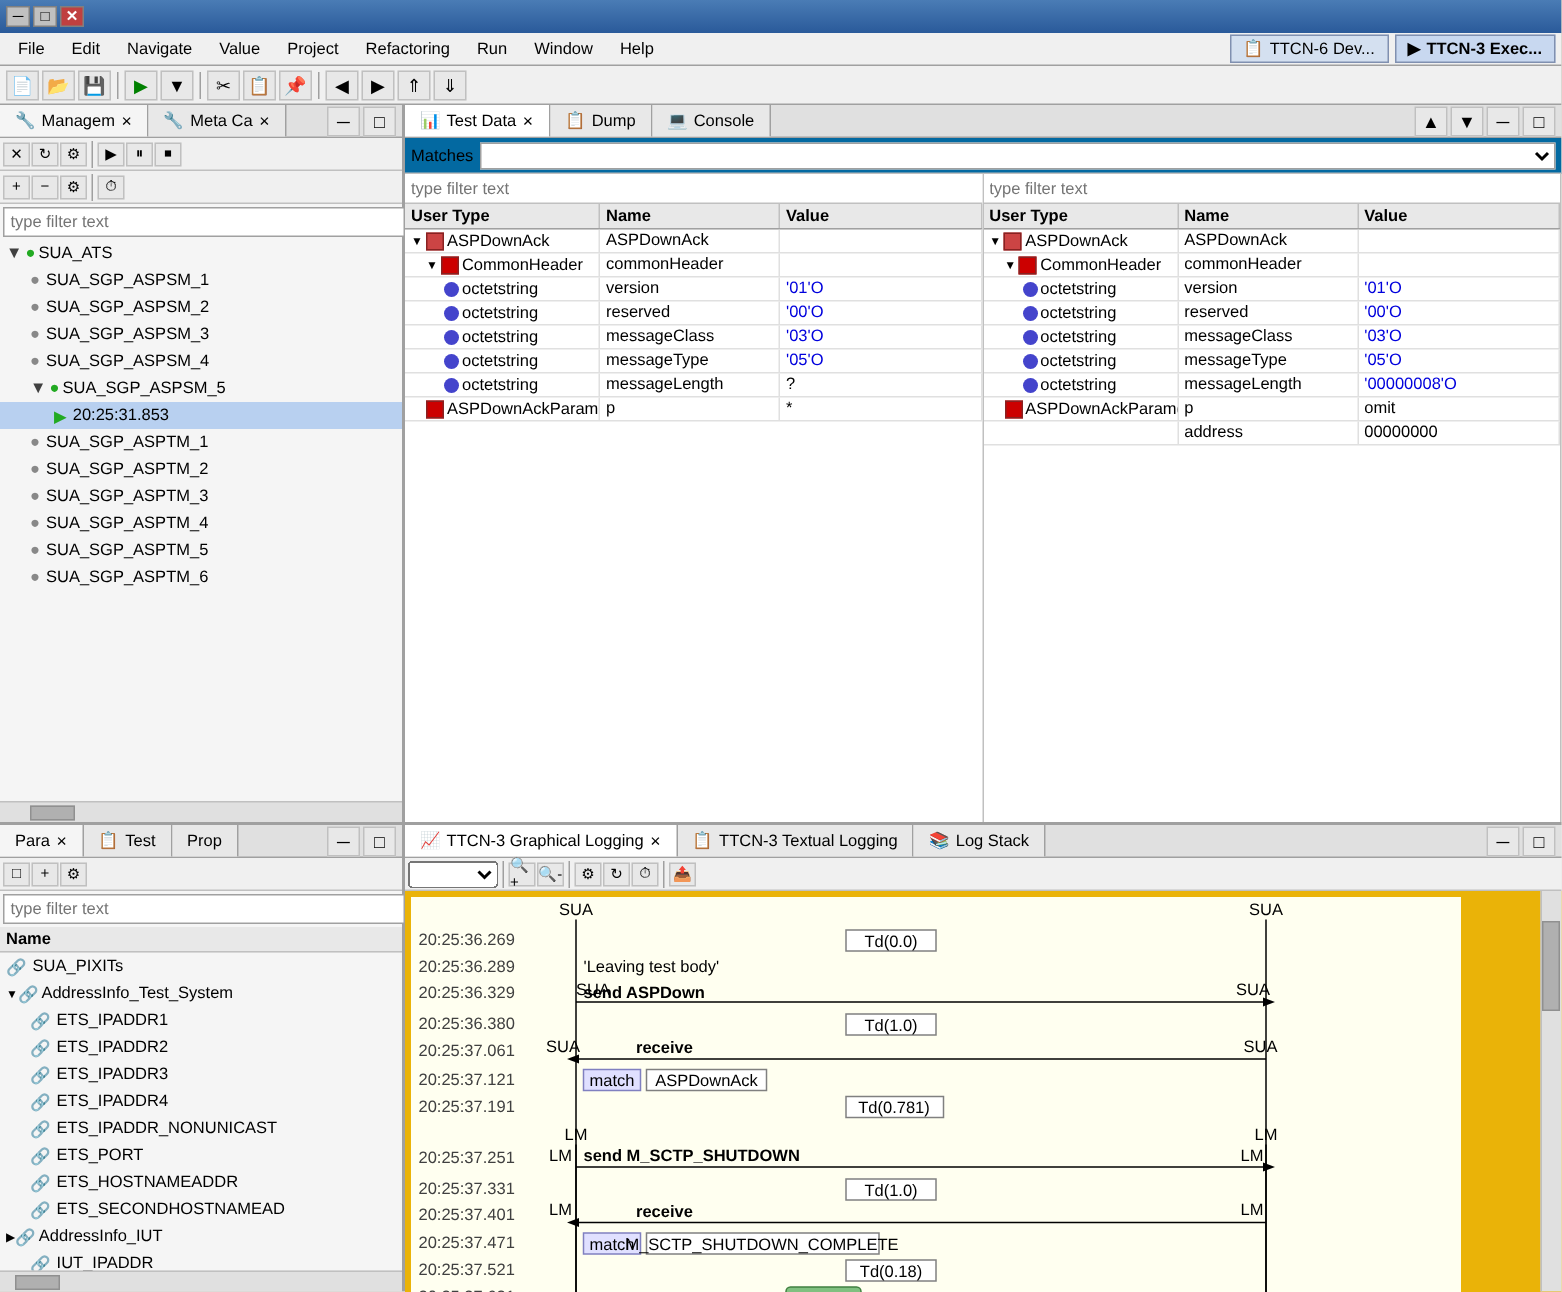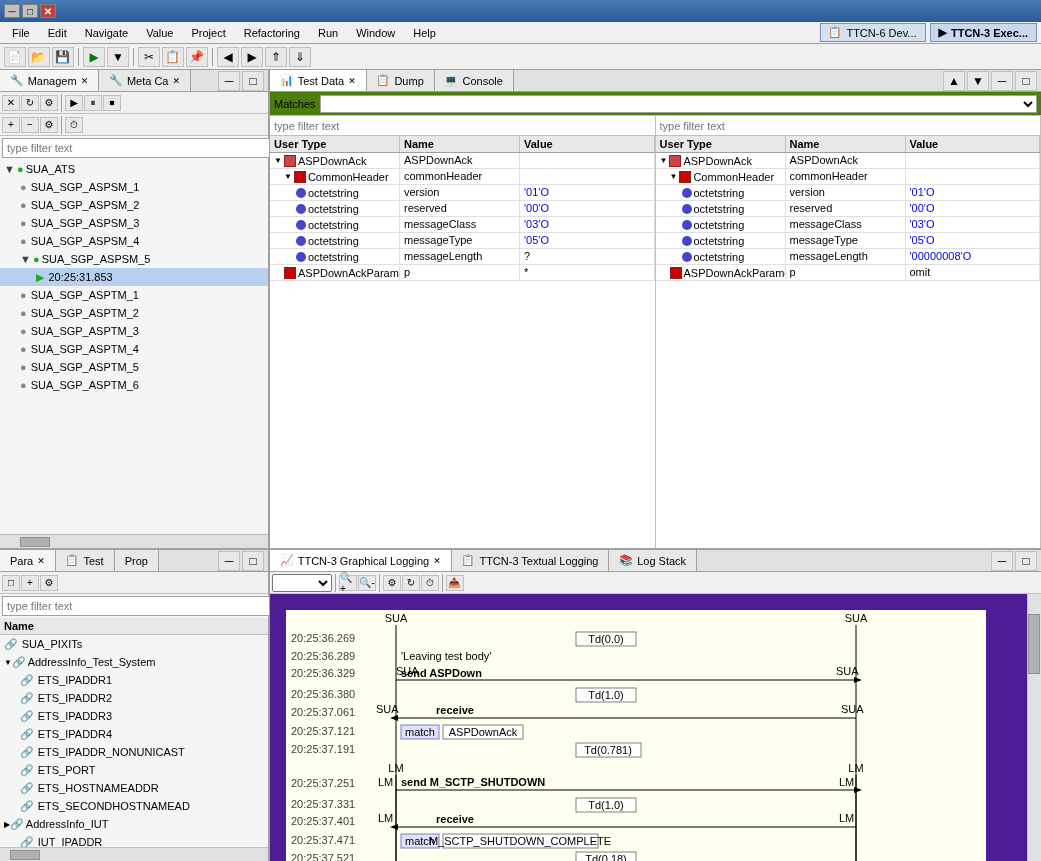--- a/index.html
+++ b/index.html
@@ -187,21 +187,21 @@
       height: 100%;
     }
     .data-tab.active { background: white; }
 
     .matches-bar {
       display: flex;
       align-items: center;
       height: 24px;
       border-bottom: 1px solid #c0c0c0;
       padding: 0 4px;
-      background: #4d7c0f;
+      background: #0369a1;
       gap: 4px;
     }
     .matches-dropdown {
       flex: 1;
       height: 18px;
       border: 1px solid #a0a0a0;
       background: white;
       font-size: 11px;
     }
 
@@ -353,22 +353,22 @@
       border-bottom: 1px solid #c0c0c0;
       padding: 0 2px;
       gap: 1px;
       background: #f0f0f0;
     }
 
     
     .graphical-log {
       flex: 1;
       overflow: auto;
-      background: #4c1d95;
-      padding: 16px;
+      background: #eab308;
+      padding: 4px;
       position: relative;
     }
   </style>
 </head>
 <body>
 
 <div class="title-bar">
   <div class="title-bar-buttons">
     <div class="title-btn">─</div>
     <div class="title-btn">□</div>
@@ -702,20 +702,25 @@
               <div class="td-cell td-value value-blue">'00000008'O</div>
             </div>
             <div class="table-row">
               <div class="td-cell td-user-type" style="padding-left:14px;">
                 <span class="icon-record" style="background:#cc0000;"></span>
                 <span>ASPDownAckParamet</span>
               </div>
               <div class="td-cell td-name">p</div>
               <div class="td-cell td-value">omit</div>
             </div>
+            <div class="table-row">
+              <div class="td-cell td-user-type"></div>
+              <div class="td-cell td-name">address</div>
+              <div class="td-cell td-value">00000000</div>
+            </div>
           </div>
         </div>
 
       </div>
     </div>
 
   </div>
 
   <div class="bottom-section">
 

